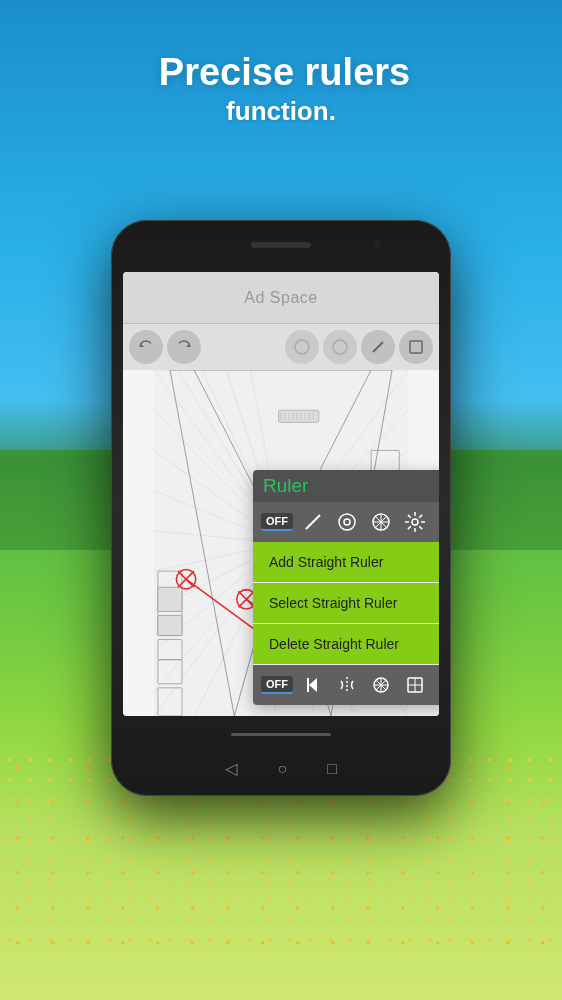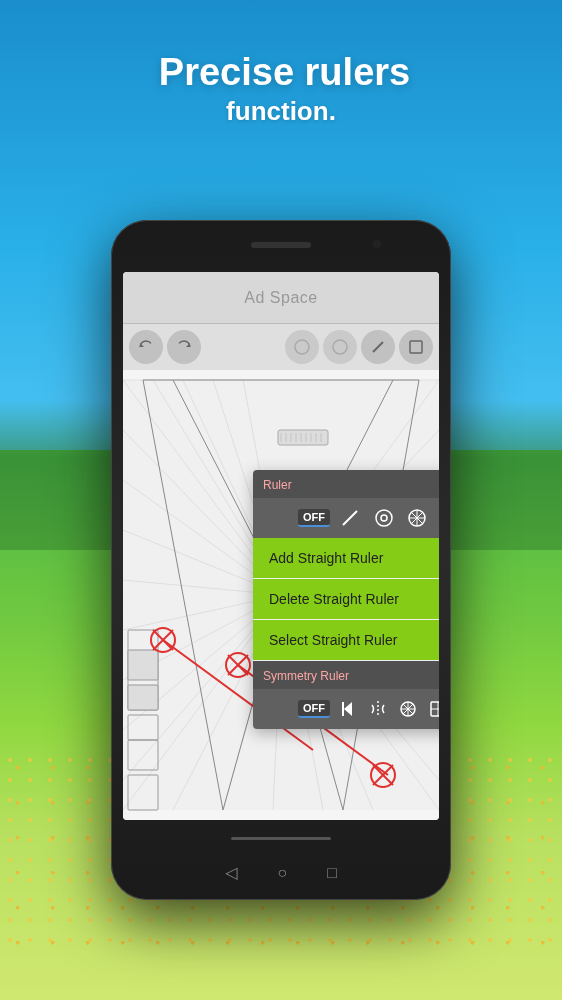--- a/index.html
+++ b/index.html
@@ -84,21 +84,21 @@
       font-weight: 700;
     }
 
     
     .phone-container {
       position: absolute;
       top: 220px;
       left: 50%;
       transform: translateX(-50%);
       width: 340px;
-      height: 680px;
+      height: 576px;
       z-index: 5;
     }
 
     
     .phone-body {
       position: absolute;
       top: 0; left: 0; right: 0; bottom: 0;
       background: linear-gradient(180deg, #1a1a1a 0%, #2a2a2a 50%, #1a1a1a 100%);
       border-radius: 36px;
       box-shadow: 0 20px 60px rgba(0,0,0,0.7), inset 0 0 0 1px #444;
@@ -230,41 +230,40 @@
       z-index: 20;
       overflow: hidden;
     }
 
     .ruler-section {
       background: #505050;
       padding: 5px 10px;
     }
 
     .ruler-section-title {
-      color: #fca5a5;
-      font-size: 12px;
+      color: #22c55e;
+      font-size: 19px;
       font-weight: 500;
     }
 
     .ruler-icons-row {
       background: #606060;
       padding: 6px 8px;
       display: flex;
       align-items: center;
       gap: 6px;
     }
 
     .ruler-off-label {
       color: white;
       font-size: 11px;
       font-weight: bold;
       background: #404040;
       padding: 2px 5px;
       border-radius: 3px;
-      margin-left: 37px;
     }
 
     .ruler-icon-btn {
       width: 28px;
       height: 28px;
       display: flex;
       align-items: center;
       justify-content: center;
       cursor: pointer;
     }
@@ -519,26 +518,23 @@
                 <line x1="18" y1="12" x2="22" y2="12" stroke="white" stroke-width="1.5"></line>
                 <line x1="4.9" y1="4.9" x2="7.8" y2="7.8" stroke="white" stroke-width="1.5"></line>
                 <line x1="16.2" y1="16.2" x2="19.1" y2="19.1" stroke="white" stroke-width="1.5"></line>
                 <line x1="19.1" y1="4.9" x2="16.2" y2="7.8" stroke="white" stroke-width="1.5"></line>
                 <line x1="7.8" y1="16.2" x2="4.9" y2="19.1" stroke="white" stroke-width="1.5"></line>
               </svg>
             </div>
           </div>
 
           <div class="ruler-menu-item">Add Straight Ruler</div>
+          <div class="ruler-menu-item">Select Straight Ruler</div>
           <div class="ruler-menu-item">Delete Straight Ruler</div>
-          <div class="ruler-menu-item">Select Straight Ruler</div>
-
-          <div class="symmetry-section">
-            <span class="ruler-section-title">Symmetry Ruler</span>
-          </div>
+
 
           <div class="symmetry-icons-row">
             <span class="ruler-off-label ruler-active">OFF</span>
 
             <div class="ruler-icon-btn">
               <svg width="24" height="24" viewBox="0 0 24 24" fill="none">
                 <polygon points="16,5 16,19 8,12" fill="white"></polygon>
                 <line x1="7" y1="5" x2="7" y2="19" stroke="white" stroke-width="2"></line>
               </svg>
             </div>

